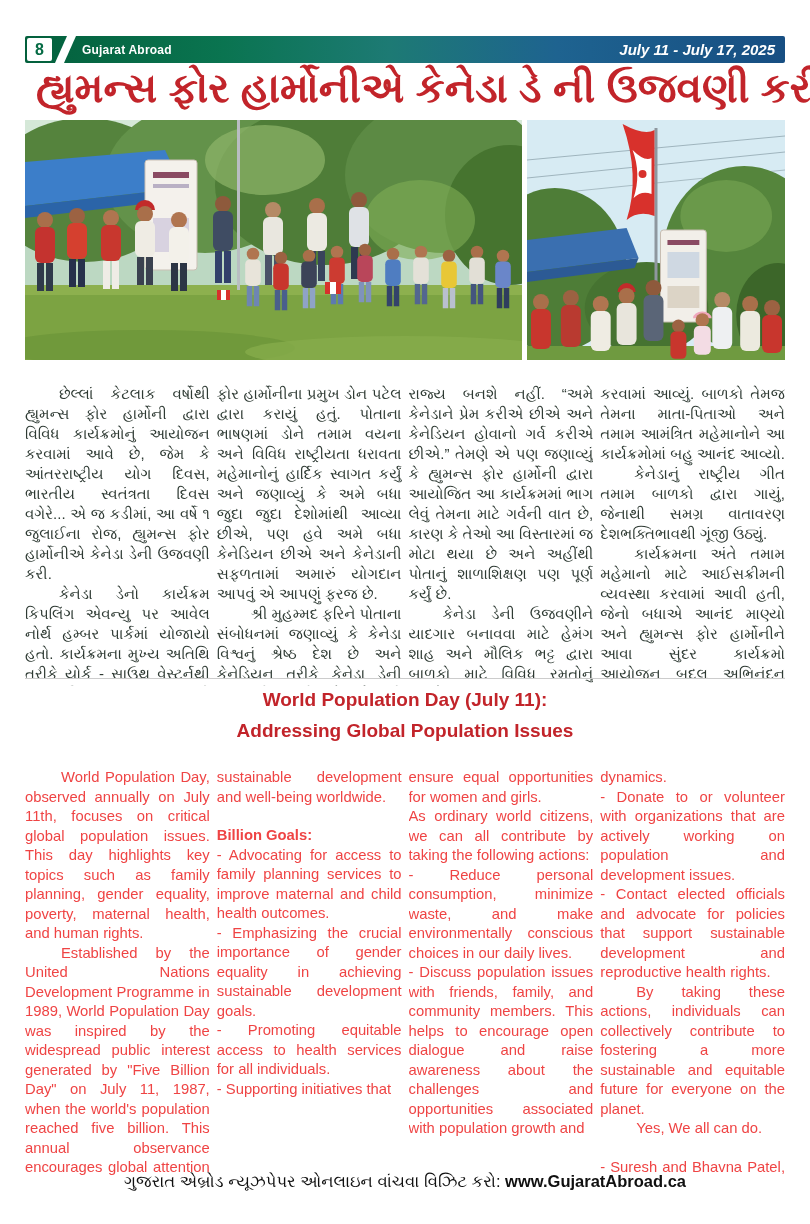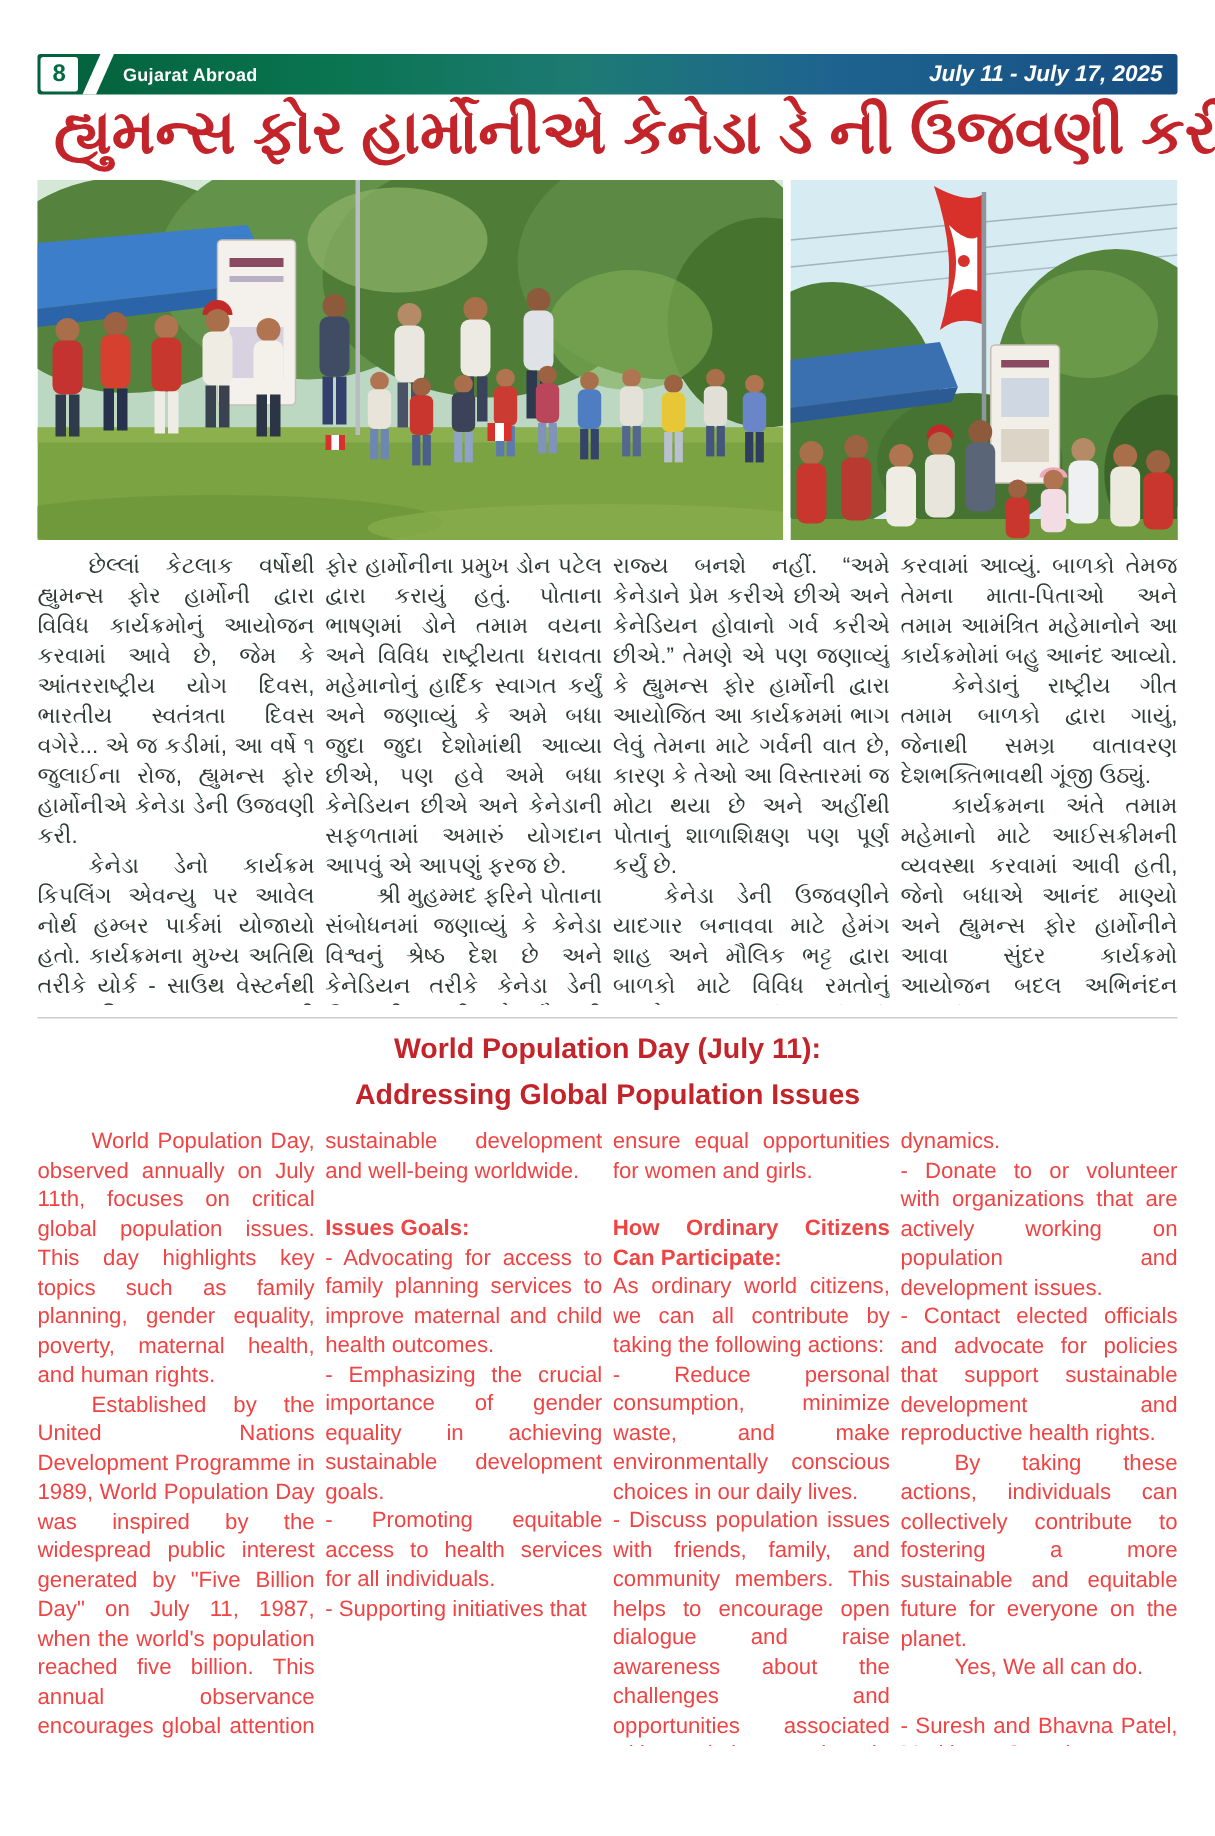--- a/index.html
+++ b/index.html
@@ -32,21 +32,21 @@
     color:#c2242a;font-weight:bold;font-size:41px;line-height:52px;white-space:nowrap;padding-left:36px;
   }
 
   
   .photo-row{position:absolute;top:120px;left:25px;width:760px;height:240px;display:flex;gap:5px;}
   .photo-left{width:497px;height:240px;}
   .photo-right{flex:1;height:240px;}
   .photo-row svg{display:block;width:100%;height:100%;}
 
   
-  .cols{display:flex;gap:7px;}
+  .cols{display:flex;gap:7px;margin-top:16px;}
   .col{flex:1;overflow:hidden;text-align:justify;}
   .para{margin:0;}
   .indent{text-indent:36px;}
   .bold{font-weight:bold;}
   .space-before{margin-top:19px;}
 
   .gu-cols{
     position:absolute;top:368px;left:25px;width:760px;height:302px;
     font-size:15px;line-height:20px;color:#2e3a33;
   }
@@ -333,37 +333,39 @@
     <div>Addressing Global Population Issues</div>
   </div>
 
   <div class="cols en-cols">
     <div class="col">
         <p class="para indent">World Population Day, observed annually on July 11th, focuses on critical global population issues. This day highlights key topics such as family planning, gender equality, poverty, maternal health, and human rights.</p>
         <p class="para indent">Established by the United Nations Development Programme in 1989, World Population Day was inspired by the widespread public interest generated by "Five Billion Day" on July 11, 1987, when the world's population reached five billion. This annual observance encourages global attention to population matters, with the goal of promoting</p>
       </div>
     <div class="col">
         <p class="para">sustainable development and well-being worldwide.</p>
-        <p class="para bold space-before">Issues Goals:</p>
+        <p class="para bold space-before">Billion Goals:</p>
         <p class="para">- Advocating for access to family planning services to improve maternal and child health outcomes.</p>
         <p class="para">- Emphasizing the crucial importance of gender equality in achieving sustainable development goals.</p>
         <p class="para">- Promoting equitable access to health services for all individuals.</p>
         <p class="para">- Supporting initiatives that</p>
       </div>
     <div class="col">
         <p class="para">ensure equal opportunities for women and girls.</p>
-        <p class="para bold space-before">How Ordinary Citizens Can Participate:</p>
         <p class="para">As ordinary world citizens, we can all contribute by taking the following actions:</p>
         <p class="para">- Reduce personal consumption, minimize waste, and make environmentally conscious choices in our daily lives.</p>
         <p class="para">- Discuss population issues with friends, family, and community members. This helps to encourage open dialogue and raise awareness about the challenges and opportunities associated with population growth and</p>
       </div>
     <div class="col">
         <p class="para">dynamics.</p>
         <p class="para">- Donate to or volunteer with organizations that are actively working on population and development issues.</p>
         <p class="para">- Contact elected officials and advocate for policies that support sustainable development and reproductive health rights.</p>
         <p class="para indent">By taking these actions, individuals can collectively contribute to fostering a more sustainable and equitable future for everyone on the planet.</p>
         <p class="para indent">Yes, We all can do.</p>
         <p class="para space-before">- Suresh and Bhavna Patel, Markham, Canada.</p>
       </div>
   </div>
 
+  <div class="footer">
+    <span>ગુજરાત એબ્રોડ ન્યૂઝપેપર ઓનલાઇન વાંચવા વિઝિટ કરો: </span><span class="footer-url">www.GujaratAbroad.ca</span>
+  </div>
 
 </div>
 
 </body></html>

